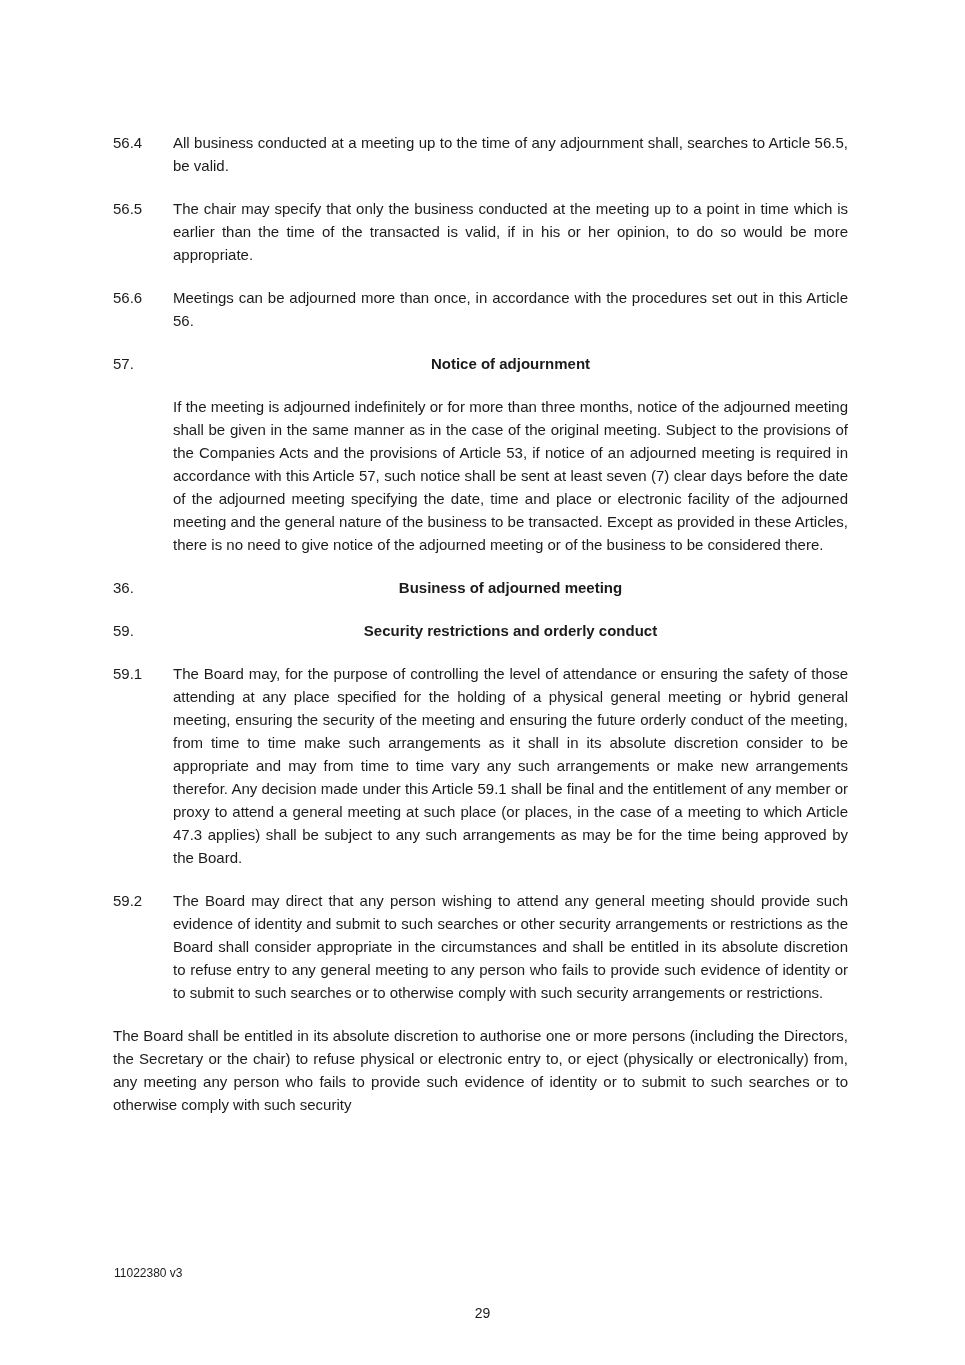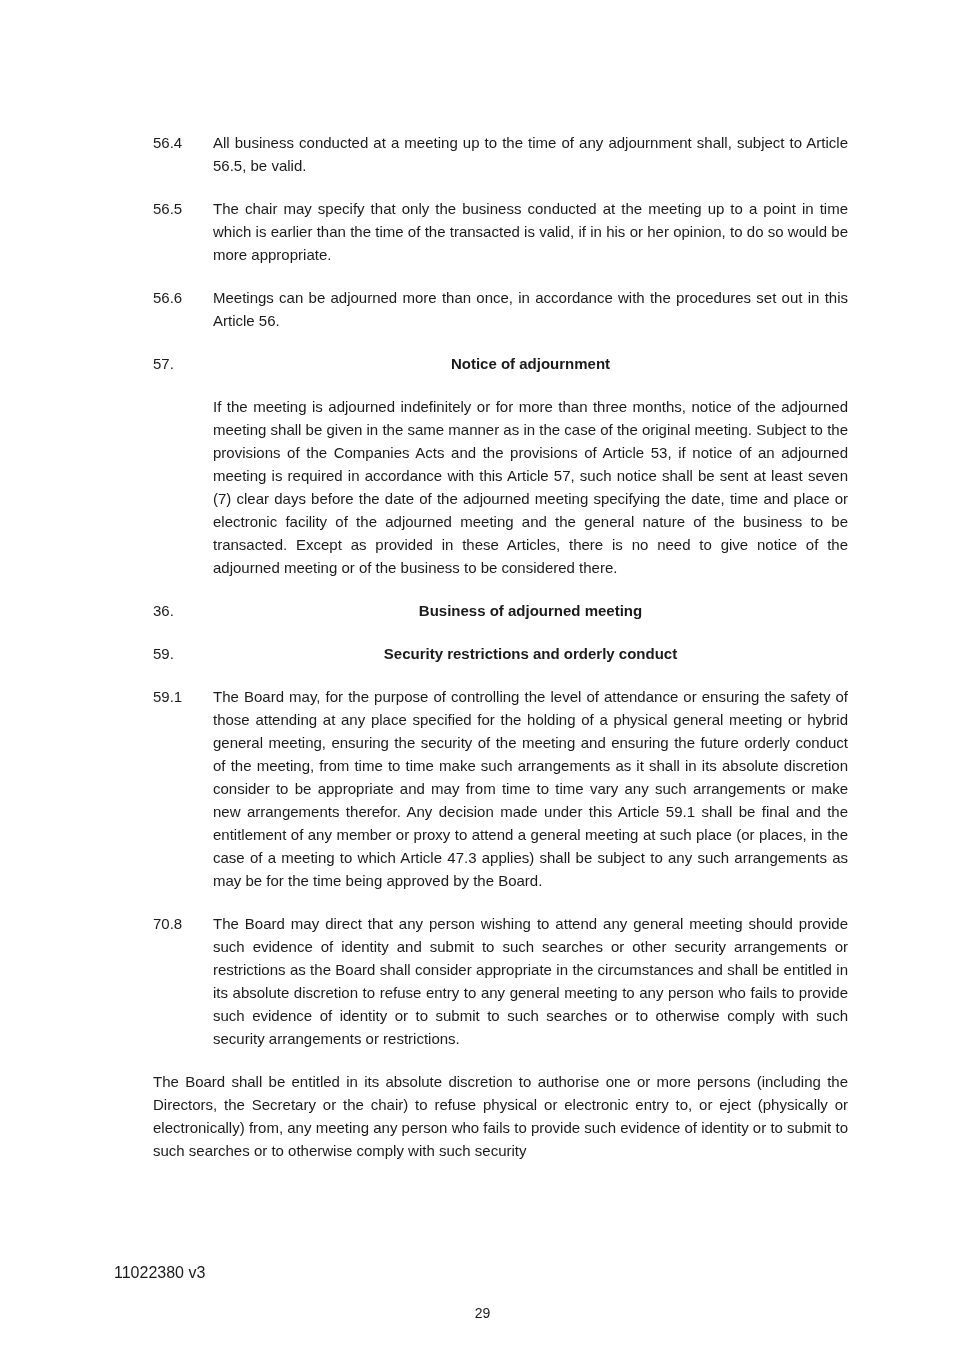--- a/index.html
+++ b/index.html
@@ -21,21 +21,20 @@
     position: absolute;
     left: 113px;
     top: 131px;
     width: 735px;
   }
   .row {
     display: flex;
     font-size: 15px;
     line-height: 23px;
     margin-bottom: 20px;
-    margin-left: 40px;
   }
   .num {
     flex: 0 0 60px;
     width: 60px;
   }
   .text {
     flex: 1;
     text-align: justify;
   }
   .row.heading .text {
@@ -48,33 +47,33 @@
     left: 0;
     width: 100%;
     text-align: center;
     font-size: 14px;
     line-height: 18px;
   }
   .docref {
     position: absolute;
     top: 1265px;
     left: 114px;
-    font-size: 16px;
+    font-size: 12px;
     line-height: 16px;
   }
 </style>
 </head>
 <body>
 
 <div class="page">
   <main class="content">
 
     <div class="row">
       <div class="num">56.4</div>
-      <div class="text">All business conducted at a meeting up to the time of any adjournment shall, subject to Article 56.5, be valid.</div>
+      <div class="text">All business conducted at a meeting up to the time of any adjournment shall, searches to Article 56.5, be valid.</div>
     </div>
 
     <div class="row">
       <div class="num">56.5</div>
       <div class="text">The chair may specify that only the business conducted at the meeting up to a point in time which is earlier than the time of the transacted is valid, if in his or her opinion, to do so would be more appropriate.</div>
     </div>
 
     <div class="row">
       <div class="num">56.6</div>
       <div class="text">Meetings can be adjourned more than once, in accordance with the procedures set out in this Article 56.</div>
@@ -100,21 +99,21 @@
       <div class="num">59.</div>
       <div class="text">Security restrictions and orderly conduct</div>
     </div>
 
     <div class="row">
       <div class="num">59.1</div>
       <div class="text">The Board may, for the purpose of controlling the level of attendance or ensuring the safety of those attending at any place specified for the holding of a physical general meeting or hybrid general meeting, ensuring the security of the meeting and ensuring the future orderly conduct of the meeting, from time to time make such arrangements as it shall in its absolute discretion consider to be appropriate and may from time to time vary any such arrangements or make new arrangements therefor. Any decision made under this Article 59.1 shall be final and the entitlement of any member or proxy to attend a general meeting at such place (or places, in the case of a meeting to which Article 47.3 applies) shall be subject to any such arrangements as may be for the time being approved by the Board.</div>
     </div>
 
     <div class="row">
-      <div class="num">70.8</div>
+      <div class="num">59.2</div>
       <div class="text">The Board may direct that any person wishing to attend any general meeting should provide such evidence of identity and submit to such searches or other security arrangements or restrictions as the Board shall consider appropriate in the circumstances and shall be entitled in its absolute discretion to refuse entry to any general meeting to any person who fails to provide such evidence of identity or to submit to such searches or to otherwise comply with such security arrangements or restrictions.</div>
     </div>
 
     <div class="row">
       <div class="text">The Board shall be entitled in its absolute discretion to authorise one or more persons (including the Directors, the Secretary or the chair) to refuse physical or electronic entry to, or eject (physically or electronically) from, any meeting any person who fails to provide such evidence of identity or to submit to such searches or to otherwise comply with such security</div>
     </div>
 
   </main>
 
   <div class="pageno">29</div>

